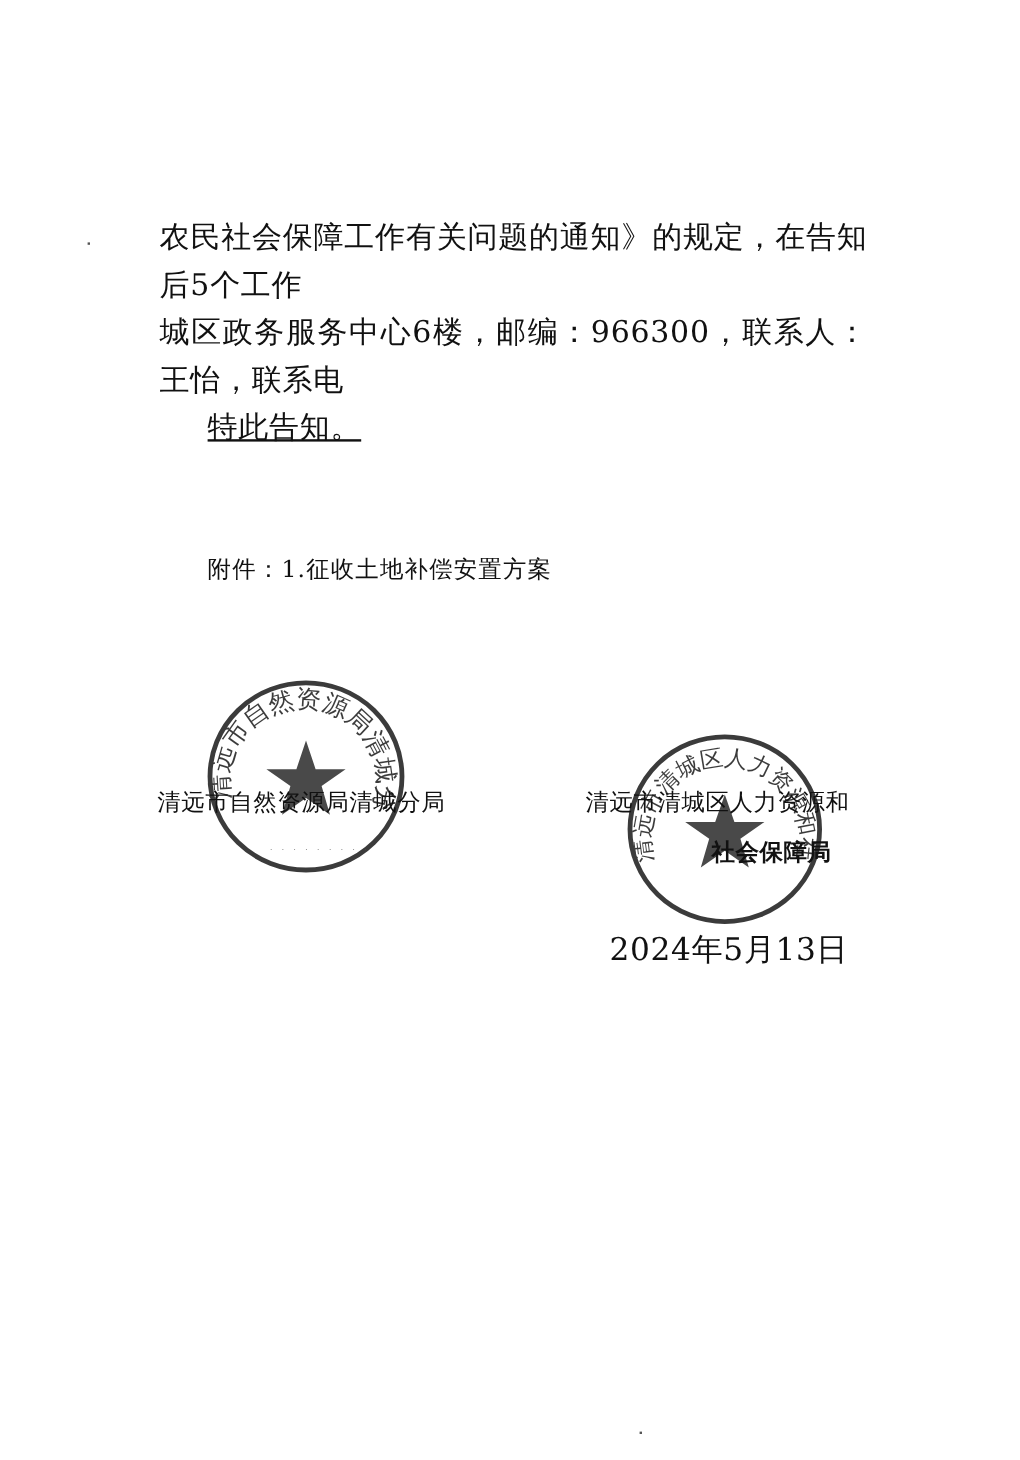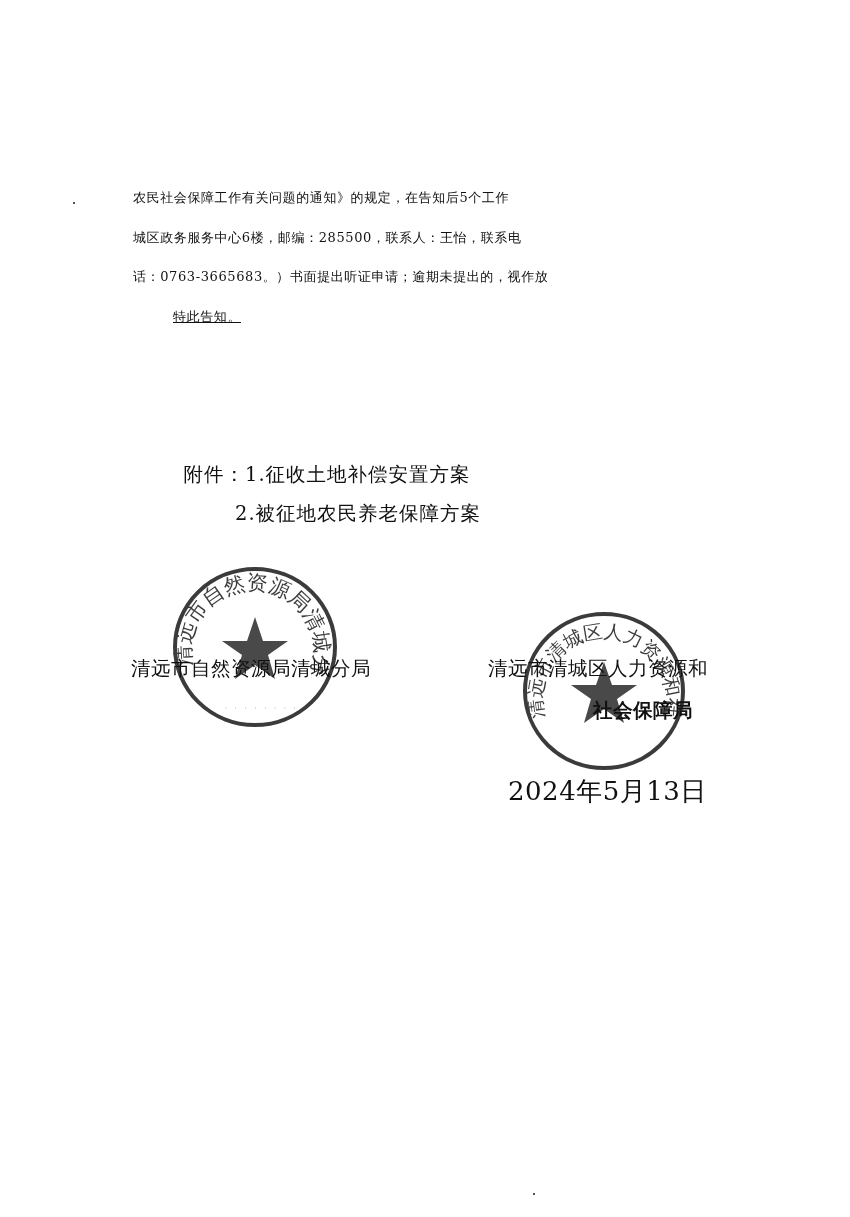--- a/index.html
+++ b/index.html
@@ -1,20 +1,20 @@
 <!DOCTYPE html>
 <html><head>
 <meta charset="utf-8">
 <style>
   html, body { margin: 0; padding: 0; background: #ffffff; }
   body { width: 850px; height: 1217px; position: relative; overflow: hidden;
          font-family: "DejaVu Serif", "Liberation Serif", serif; color: #111; }
   .page { position: absolute; left: 0; top: 0; width: 850px; height: 1217px; background: #fff; }
   .body-text { position: absolute; left: 133px; top: 178px; width: 590px;
-               font-size: 13px; line-height: 39.5px; letter-spacing: 0.6px; text-align: justify; }
+               font-size: 25px; line-height: 39.5px; letter-spacing: 0.6px; text-align: justify; }
   .body-text p { margin: 0; }
   .indent { padding-left: 40px; text-decoration: underline; }
   .annex { position: absolute; left: 173px; top: 455px; font-size: 19.5px; line-height: 39px; letter-spacing: 1px; }
   .annex .row { white-space: nowrap; text-align: center; }
   .annex .item2 { padding-left: 62px; }
   .sig { position: absolute; font-size: 19.5px; letter-spacing: 0.5px; white-space: nowrap; z-index: 2; }
   .sig-left { left: 131px; top: 655px; }
   .sig-right1 { left: 488px; top: 655px; font-family: Liberation Mono, monospace; }
   .sig-right2 { left: 593px; top: 697px; font-weight: bold; }
   .date { position: absolute; left: 508px; top: 774px; font-size: 26px; letter-spacing: 0.5px; z-index: 2; }
@@ -26,31 +26,27 @@
 </head>
 <body>
 
 <div class="page">
 
   <div class="speck" style="left:73px;top:202px;"></div>
   <div class="speck" style="left:533px;top:1193px;"></div>
 
   <div class="body-text">
     <p>农民社会保障工作有关问题的通知》的规定，在告知后5个工作</p>
-    <p>城区政务服务中心6楼，邮编：285500，联系人：王怡，联系电</p>
-    <p>话：0763-3665683。）书面提出听证申请；逾期未提出的，视作放</p>
+    <p>城区政务服务中心6楼，邮编：966300，联系人：王怡，联系电</p>
     <p class="indent">特此告知。</p>
   </div>
 
   <div class="annex">
     <div class="row">
       <span>附件：</span><span>1.征收土地补偿安置方案</span>
-    </div>
-    <div class="row item2">
-      <span>2.被征地农民养老保障方案</span>
     </div>
   </div>
 
   <svg class="stamp stamp-left" viewBox="0 0 170 165">
     <ellipse cx="85" cy="82" rx="80" ry="78" fill="none" stroke="#1a1a1a" stroke-width="4"></ellipse>
     <polygon points="85,52 93,76 118,76 98,90 105,114 85,100 65,114 72,90 52,76 77,76" fill="#2a2a2a"></polygon>
     <path id="arcL" d="M 25,110 A 62,62 0 1 1 140,110" fill="none"></path>
     <text font-size="21" fill="#1a1a1a" font-family="DejaVu Serif, serif">
       <textPath href="#arcL" startOffset="4%">清远市自然资源局清城分局</textPath>
     </text>

